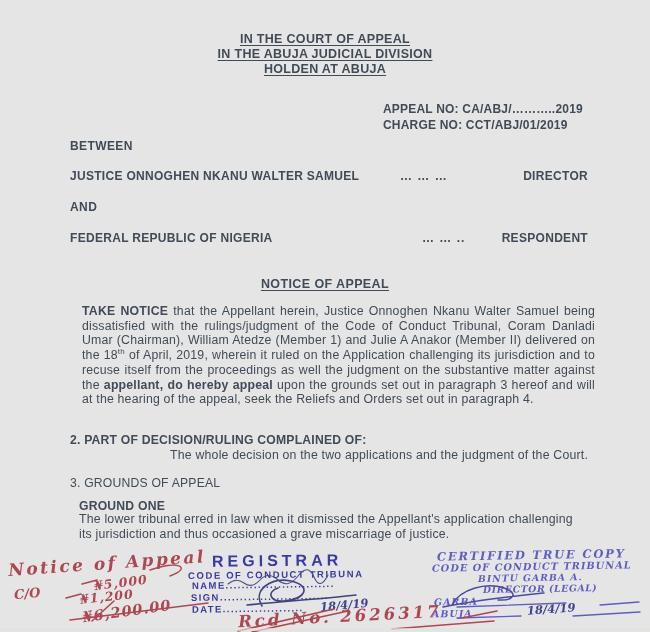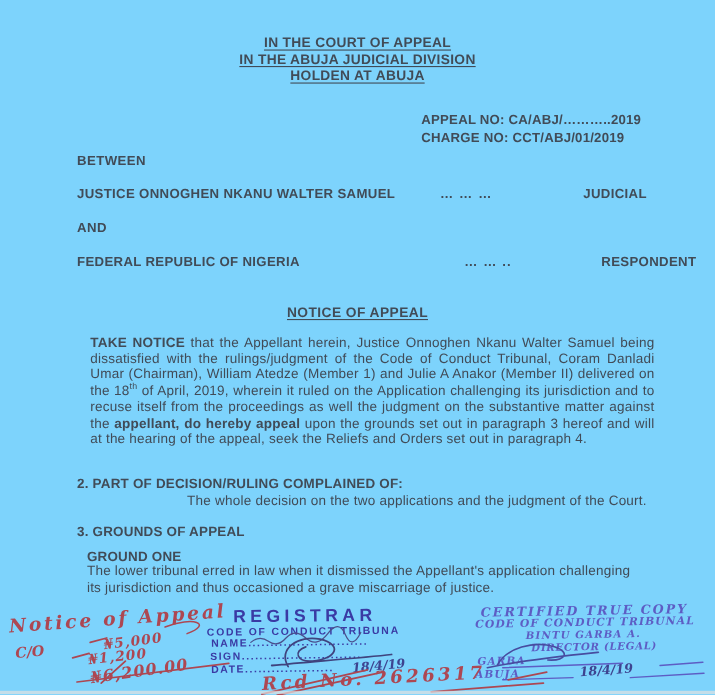--- a/index.html
+++ b/index.html
@@ -1,51 +1,51 @@
 <!DOCTYPE html>
 <html><head>
 <meta charset="utf-8">
 <style>
   html,body{margin:0;padding:0;background:#ffffff;}
   .page{
     position:relative;width:650px;height:632px;overflow:hidden;
-    background:#7dd3fc;
+    background:#e5e5e5;
     font-family:"Liberation Sans","DejaVu Sans",sans-serif;
     color:#414b57;
   }
   .abs{position:absolute;}
 
   
   .court-header{top:32px;left:0;right:0;text-align:center;font-size:12.5px;line-height:15px;font-weight:bold;letter-spacing:.3px;}
   .court-header div{text-decoration:underline;text-underline-offset:2px;}
 
   
   .case-numbers{top:102px;left:383px;font-size:12px;line-height:15.5px;font-weight:bold;letter-spacing:.2px;}
 
   
   .between-label{top:139px;left:70px;font-size:12px;font-weight:bold;letter-spacing:.4px;}
   .party-row{left:70px;width:518px;height:14px;font-size:12px;font-weight:bold;letter-spacing:.3px;}
   .appellant-row{top:169px;}
-  .respondent-row{top:231px;padding-left:45px;}
+  .respondent-row{top:231px;}
   .party-name{position:absolute;left:0;top:0;}
   .party-dots{position:absolute;top:0;letter-spacing:1px;}
   .dots-appellant{left:330px;}
   .dots-respondent{left:352px;}
   .party-role{position:absolute;right:0;top:0;}
   .and-label{top:200px;left:70px;font-size:12px;font-weight:bold;letter-spacing:.4px;}
 
   
   .notice-title{top:277px;left:0;right:0;text-align:center;font-size:12.5px;font-weight:bold;letter-spacing:.4px;text-decoration:underline;text-underline-offset:2px;}
   .notice-body{top:292px;left:70px;width:513px;margin:12px;font-size:12.3px;line-height:14.7px;text-align:justify;letter-spacing:.2px;}
   .notice-body sup{font-size:8px;line-height:0;}
 
   
   .sec2-heading{top:433px;left:70px;font-size:12.2px;font-weight:bold;letter-spacing:.2px;}
   .sec2-body{top:448px;left:88px;width:500px;font-size:12.3px;letter-spacing:.2px;text-align:right;}
-  .sec3-heading{top:476px;left:70px;font-size:12.2px;font-weight:bold;letter-spacing:.2px;}
+  .sec3-heading{top:476px;left:70px;font-size:12.2px;font-weight:normal;letter-spacing:.2px;}
   .ground-label{top:499px;left:79px;font-size:12.2px;font-weight:bold;letter-spacing:.2px;text-align:right;}
   .ground-body{top:512px;left:79px;width:508px;font-size:12.3px;line-height:14.6px;letter-spacing:.2px;}
 
   
   .st-ind{color:#3a3aa4;font-weight:bold;}
   .reg-title{top:552px;left:212px;font-size:16px;letter-spacing:4px;transform:rotate(-.6deg);}
   .reg-org{top:569px;left:188px;font-size:9.5px;letter-spacing:1.6px;transform:rotate(-.6deg);}
   .reg-name{top:579px;left:192px;font-size:9.5px;letter-spacing:1.4px;transform:rotate(-.8deg);}
   .reg-sign{top:591px;left:191px;font-size:9.5px;letter-spacing:1.4px;transform:rotate(-.8deg);}
   .reg-date{top:603px;left:192px;font-size:9.5px;letter-spacing:1.4px;transform:rotate(-.8deg);}
@@ -87,21 +87,21 @@
   <div class="abs case-numbers">
     <div>APPEAL NO: CA/ABJ/………..2019</div>
     <div>CHARGE NO: CCT/ABJ/01/2019</div>
   </div>
 
   <div class="abs between-label">BETWEEN</div>
 
   <div class="abs party-row appellant-row">
     <span class="party-name">JUSTICE ONNOGHEN NKANU WALTER SAMUEL</span>
     <span class="party-dots dots-appellant">… … …</span>
-    <span class="party-role">JUDICIAL</span>
+    <span class="party-role">DIRECTOR</span>
   </div>
 
   <div class="abs and-label">AND</div>
 
   <div class="abs party-row respondent-row">
     <span class="party-name">FEDERAL REPUBLIC OF NIGERIA</span>
     <span class="party-dots dots-respondent">… … ..</span>
     <span class="party-role">RESPONDENT</span>
   </div>
 

